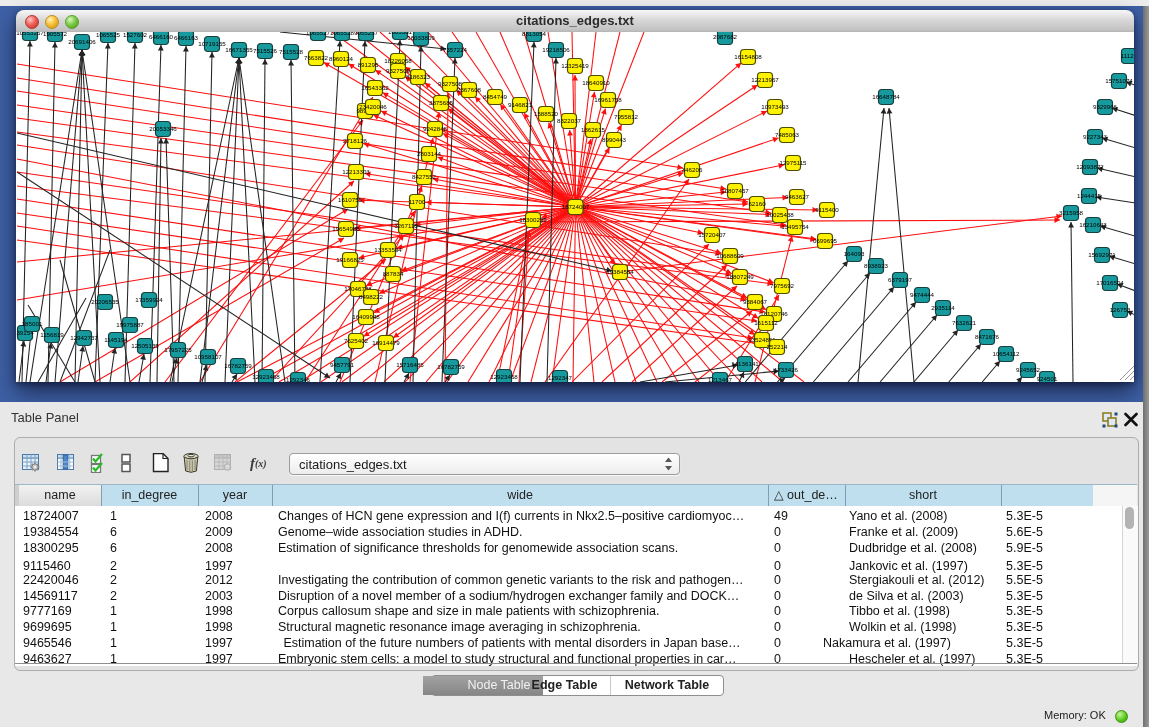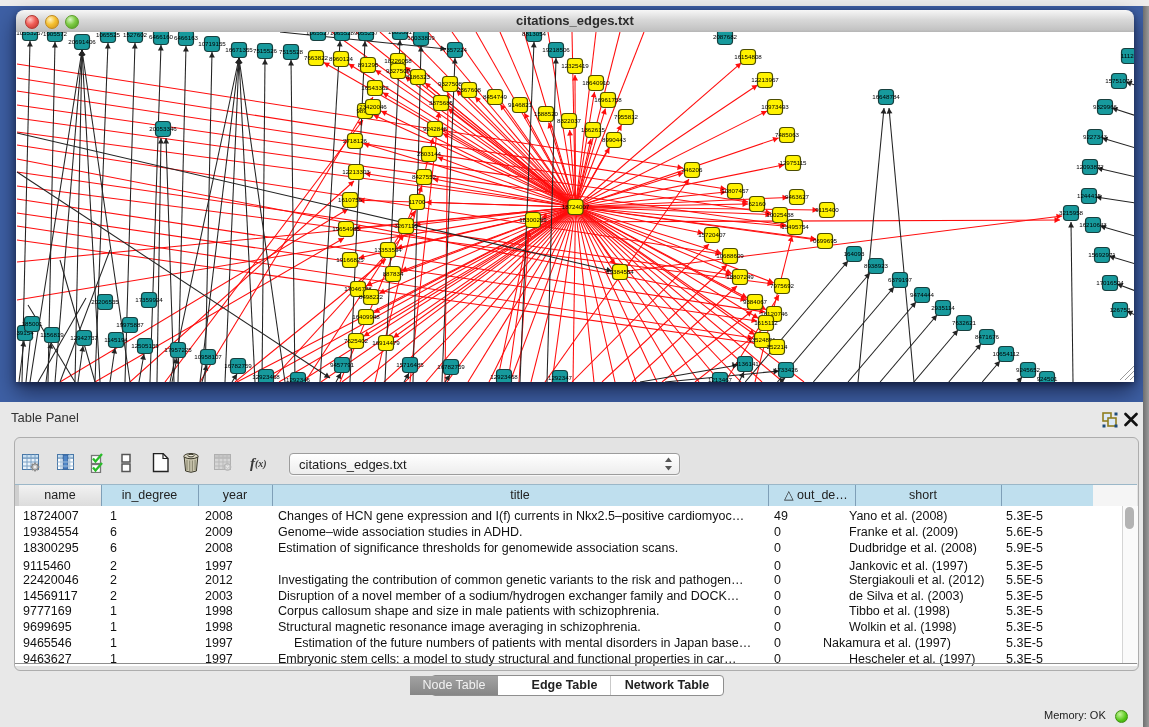--- a/index.html
+++ b/index.html
@@ -798,22 +798,22 @@
     <svg class="abs" style="right:6px;top:3px" width="9" height="14" viewBox="0 0 9 14">
       <path d="M4.5,0.5 L8,5 H1 Z" fill="#555"></path>
           <path d="M4.5,13.5 L8,9 H1 Z" fill="#555"></path>
     </svg>
   </div>
   <div class="abs" id="thead">
     <div class="hcell" style="left:0;width:4px;background:#cfcfcf;"></div>
     <div class="hcell" style="left:4px;width:82px;background:linear-gradient(#f2f2f2,#dcdcdc);">name</div>
     <div class="hcell" style="left:86px;width:97px;">in_degree</div>
     <div class="hcell" style="left:183px;width:74px;">year</div>
-    <div class="hcell" style="left:257px;width:496px;">title</div>
-    <div class="hcell" style="left:753px;width:77px;text-align:left;padding-left:16px;width:71px;">△ out_de…</div>
+    <div class="hcell" style="left:257px;width:496px;">wide</div>
+    <div class="hcell" style="left:753px;width:77px;text-align:left;padding-left:6px;width:71px;">△ out_de…</div>
     <div class="hcell" style="left:830px;width:156px;">short</div>
     <div class="hcell" style="left:986px;width:91px;margin-top:44px;">pagerank</div>
     <div style="position:absolute;left:1078px;top:0;width:44px;height:21px;background:#f5f5f5;"></div>
   </div>
   <div class="abs" id="tbody"></div>
   <div class="trow" style="top:106.0px;">
 <span style="left:8px;">18724007</span>
 <span style="left:95px;">1</span>
 <span style="left:190px;">2008</span>
 <span style="left:263px;width:486px;" class="ell">Changes of HCN gene expression and I(f) currents in Nkx2.5–positive cardiomyoc…</span>
@@ -880,36 +880,36 @@
 <span style="left:190px;">1998</span>
 <span style="left:263px;width:486px;" class="ell">Structural magnetic resonance image averaging in schizophrenia.</span>
 <span style="left:759px;">0</span>
 <span style="left:834px;">Wolkin et al. (1998)</span>
 <span style="left:991px;">5.3E-5</span>
 </div>
 <div class="trow" style="top:233.2px;">
 <span style="left:8px;">9465546</span>
 <span style="left:95px;">1</span>
 <span style="left:190px;">1997</span>
-<span style="left:279px;width:486px;" class="ell">Estimation of the future numbers of patients with mental disorders in Japan base…</span>
+<span style="left:254px;width:486px;text-align:center;" class="ell">Estimation of the future numbers of patients with mental disorders in Japan base…</span>
 <span style="left:759px;">0</span>
 <span style="left:808px;text-align:right;">Nakamura et al. (1997)</span>
 <span style="left:991px;">5.3E-5</span>
 </div>
 <div class="trow" style="top:249.1px;">
 <span style="left:8px;">9463627</span>
 <span style="left:95px;">1</span>
 <span style="left:190px;">1997</span>
 <span style="left:263px;width:486px;" class="ell">Embryonic stem cells: a model to study structural and functional properties in car…</span>
 <span style="left:759px;">0</span>
 <span style="left:834px;">Hescheler et al. (1997)</span>
 <span style="left:991px;">5.3E-5</span>
 </div>
   <div class="abs" id="tbotline"></div>
   <div class="abs" id="scrolltrack"></div>
   <div class="abs" id="thumb"></div>
   <div class="abs" id="tabs"></div>
-  <div class="abs tab" id="tab1" style="left:410px;top:274px;">Node Table</div>
+  <div class="abs tab" id="tab1" style="left:423px;top:274px;padding-left:32px;">Node Table</div>
   <div class="abs tab" id="tab2" style="left:519px;top:274px;">Edge Table</div>
   <div class="abs tab" id="tab3" style="left:610px;top:274px;">Network Table</div>
   <div class="abs" id="memory">Memory: OK</div>
   <div class="abs" id="memdot"></div>
  </div>
 </div>
 </body></html>

